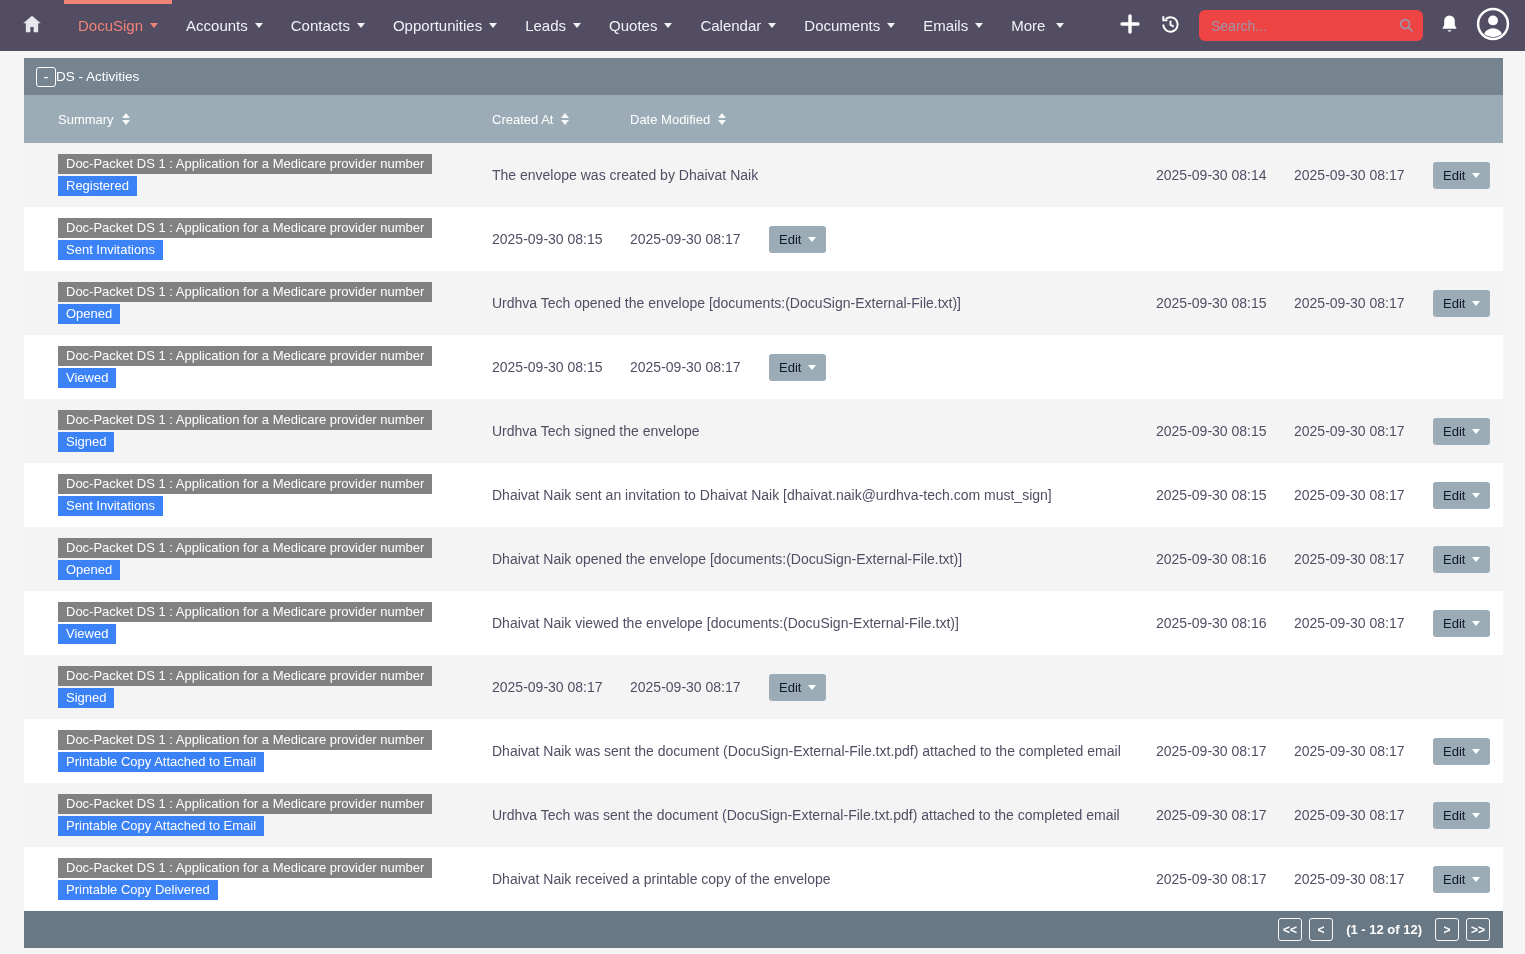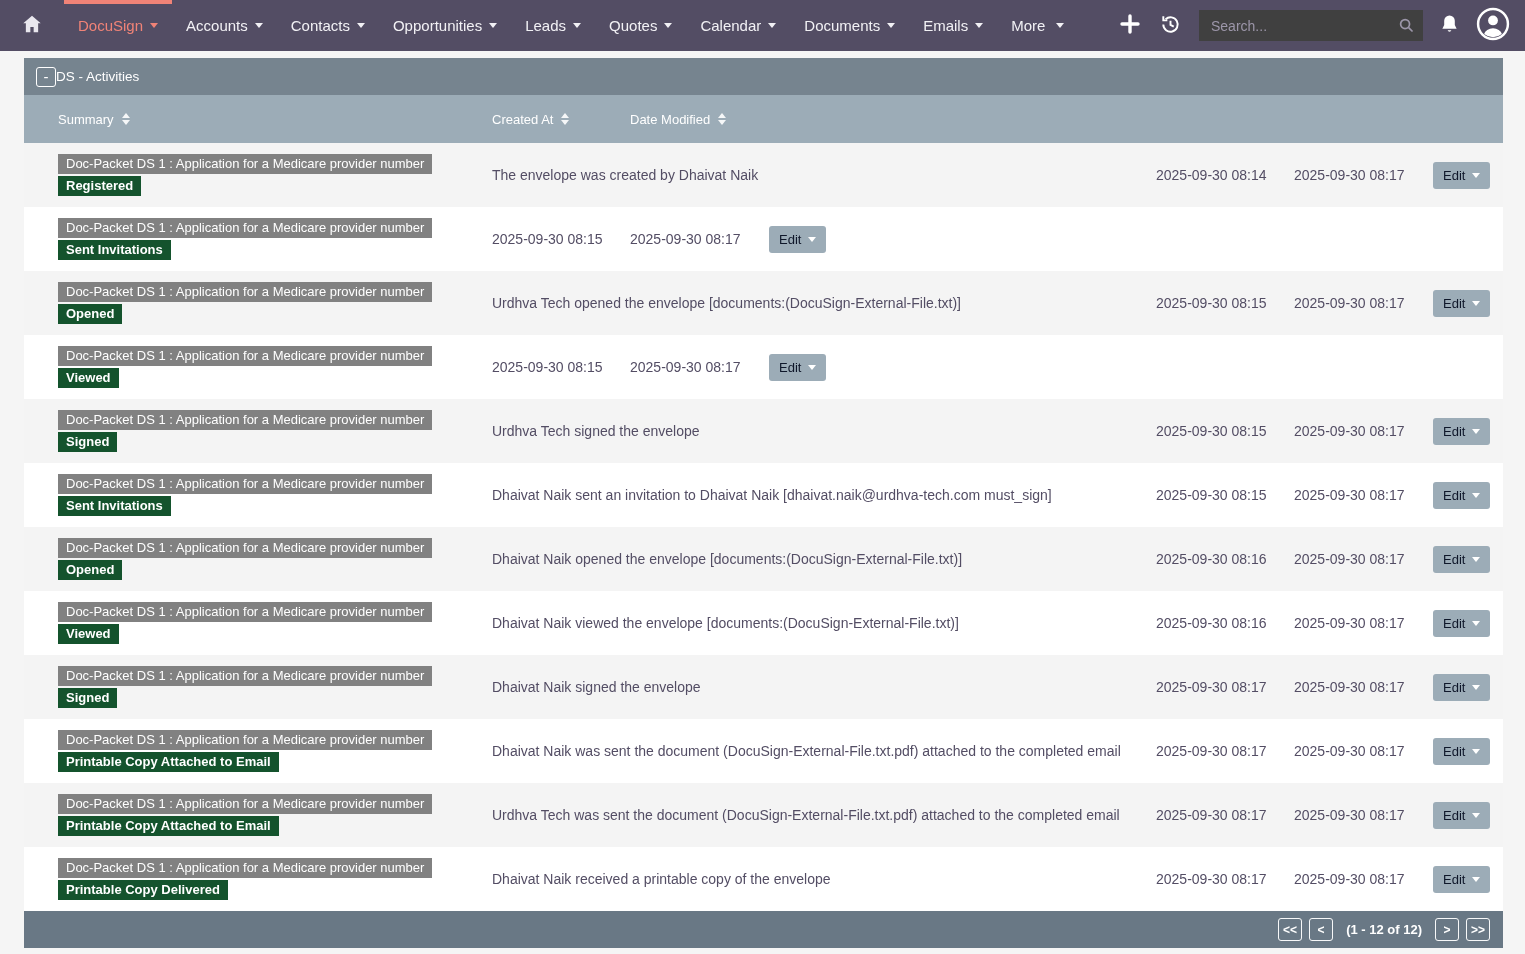--- a/index.html
+++ b/index.html
@@ -26,21 +26,21 @@
     content:""; position:absolute; top:0; left:0; right:0; height:4px; background:#f08377;
   }
   .caret {
     width:0; height:0; margin-left:7px;
     border-left:4px solid transparent; border-right:4px solid transparent;
     border-top:5px solid currentColor;
   }
   .nav-item.more .caret { margin-left:11px; }
   .nav-right { margin-left:auto; display:flex; align-items:center; gap:17px; padding-right:15px; }
   .icon-btn { background:none; border:none; padding:0; cursor:pointer; display:flex; align-items:center; }
-  .search-box { position:relative; width:224px; height:31px; background:#404040; border-radius:0; }
+  .search-box { position:relative; width:224px; height:31px; background:#ef4444; border-radius:6px; }
   .search-box input {
     width:100%; height:100%; background:transparent; border:none; outline:none;
     color:#e8e5ef; padding:0 32px 0 12px; font-size:14px; font-family:inherit;
   }
   .search-box input::placeholder { color:#9c96a9; }
   .search-icon { position:absolute; right:8px; top:7px; }
 
   
   .panel { margin:7px 0 0 24px; width:1479px; background:#fff; }
   .panel-header { height:37px; background:#76848f; display:flex; align-items:center; padding:0 12px; }
@@ -70,21 +70,21 @@
   .col-modified { flex:0 0 139px; }
   .col-actions  { flex:0 0 70px; display:flex; justify-content:flex-end; padding-right:17px; }
 
   .row { height:64px; display:flex; align-items:center; font-size:14px; color:#534d64; }
   .row.odd  { background:#f4f4f4; }
   .row.even { background:#ffffff; }
 
   .summary-stack { display:flex; flex-direction:column; align-items:flex-start; justify-content:center; }
   .badge { display:inline-block; color:#fff; font-size:13px; line-height:17px; padding:1px 8px 2px; white-space:nowrap; }
   .badge-doc    { background:#818181; }
-  .badge-status { background:#14532d; margin-top:2px;font-weight:bold; }
+  .badge-status { background:#3b82f6; margin-top:2px; }
 
   .edit-btn {
     background:#9cacb7; border:none; color:#0f172a; font-size:13px; height:27px;
     padding:0 10px; border-radius:3px; display:flex; align-items:center; gap:7px;
     cursor:pointer; font-family:inherit;
   }
   .caret-sm {
     width:0; height:0;
     border-left:4px solid transparent; border-right:4px solid transparent;
     border-top:5px solid #fff;
@@ -360,21 +360,20 @@
         <span class="caret-sm"></span>
       </button>
     </div>
   </div>
 
   <div class="row odd">
     <div class="col-summary summary-stack">
       <span class="badge badge-doc">Doc-Packet DS 1 : Application for a Medicare provider number</span>
       <span class="badge badge-status">Signed</span>
     </div>
-    <div class="col-desc">Dhaivat Naik signed the envelope</div>
     <div class="col-created">2025-09-30 08:17</div>
     <div class="col-modified">2025-09-30 08:17</div>
     <div class="col-actions">
       <button class="edit-btn">
         <span>Edit</span>
         <span class="caret-sm"></span>
       </button>
     </div>
   </div>
 

